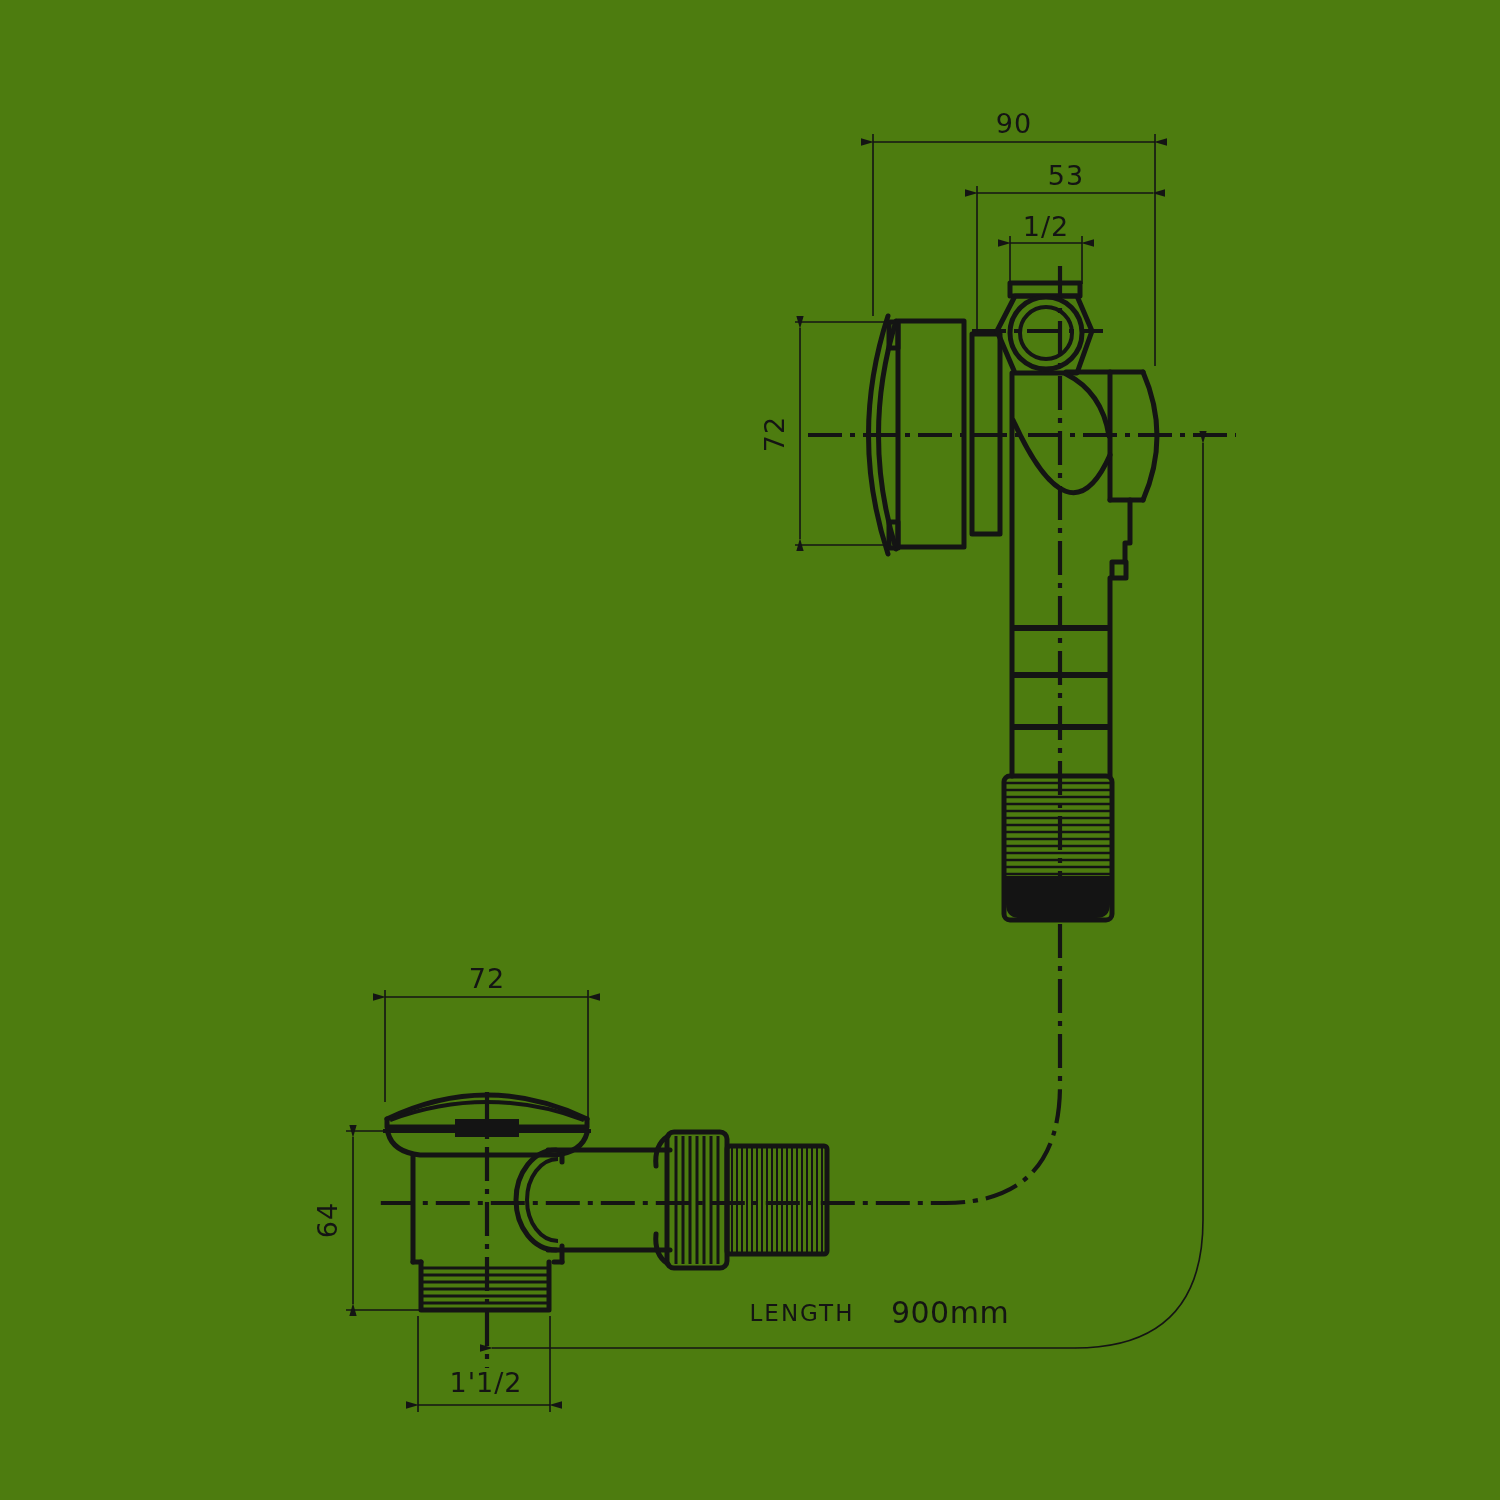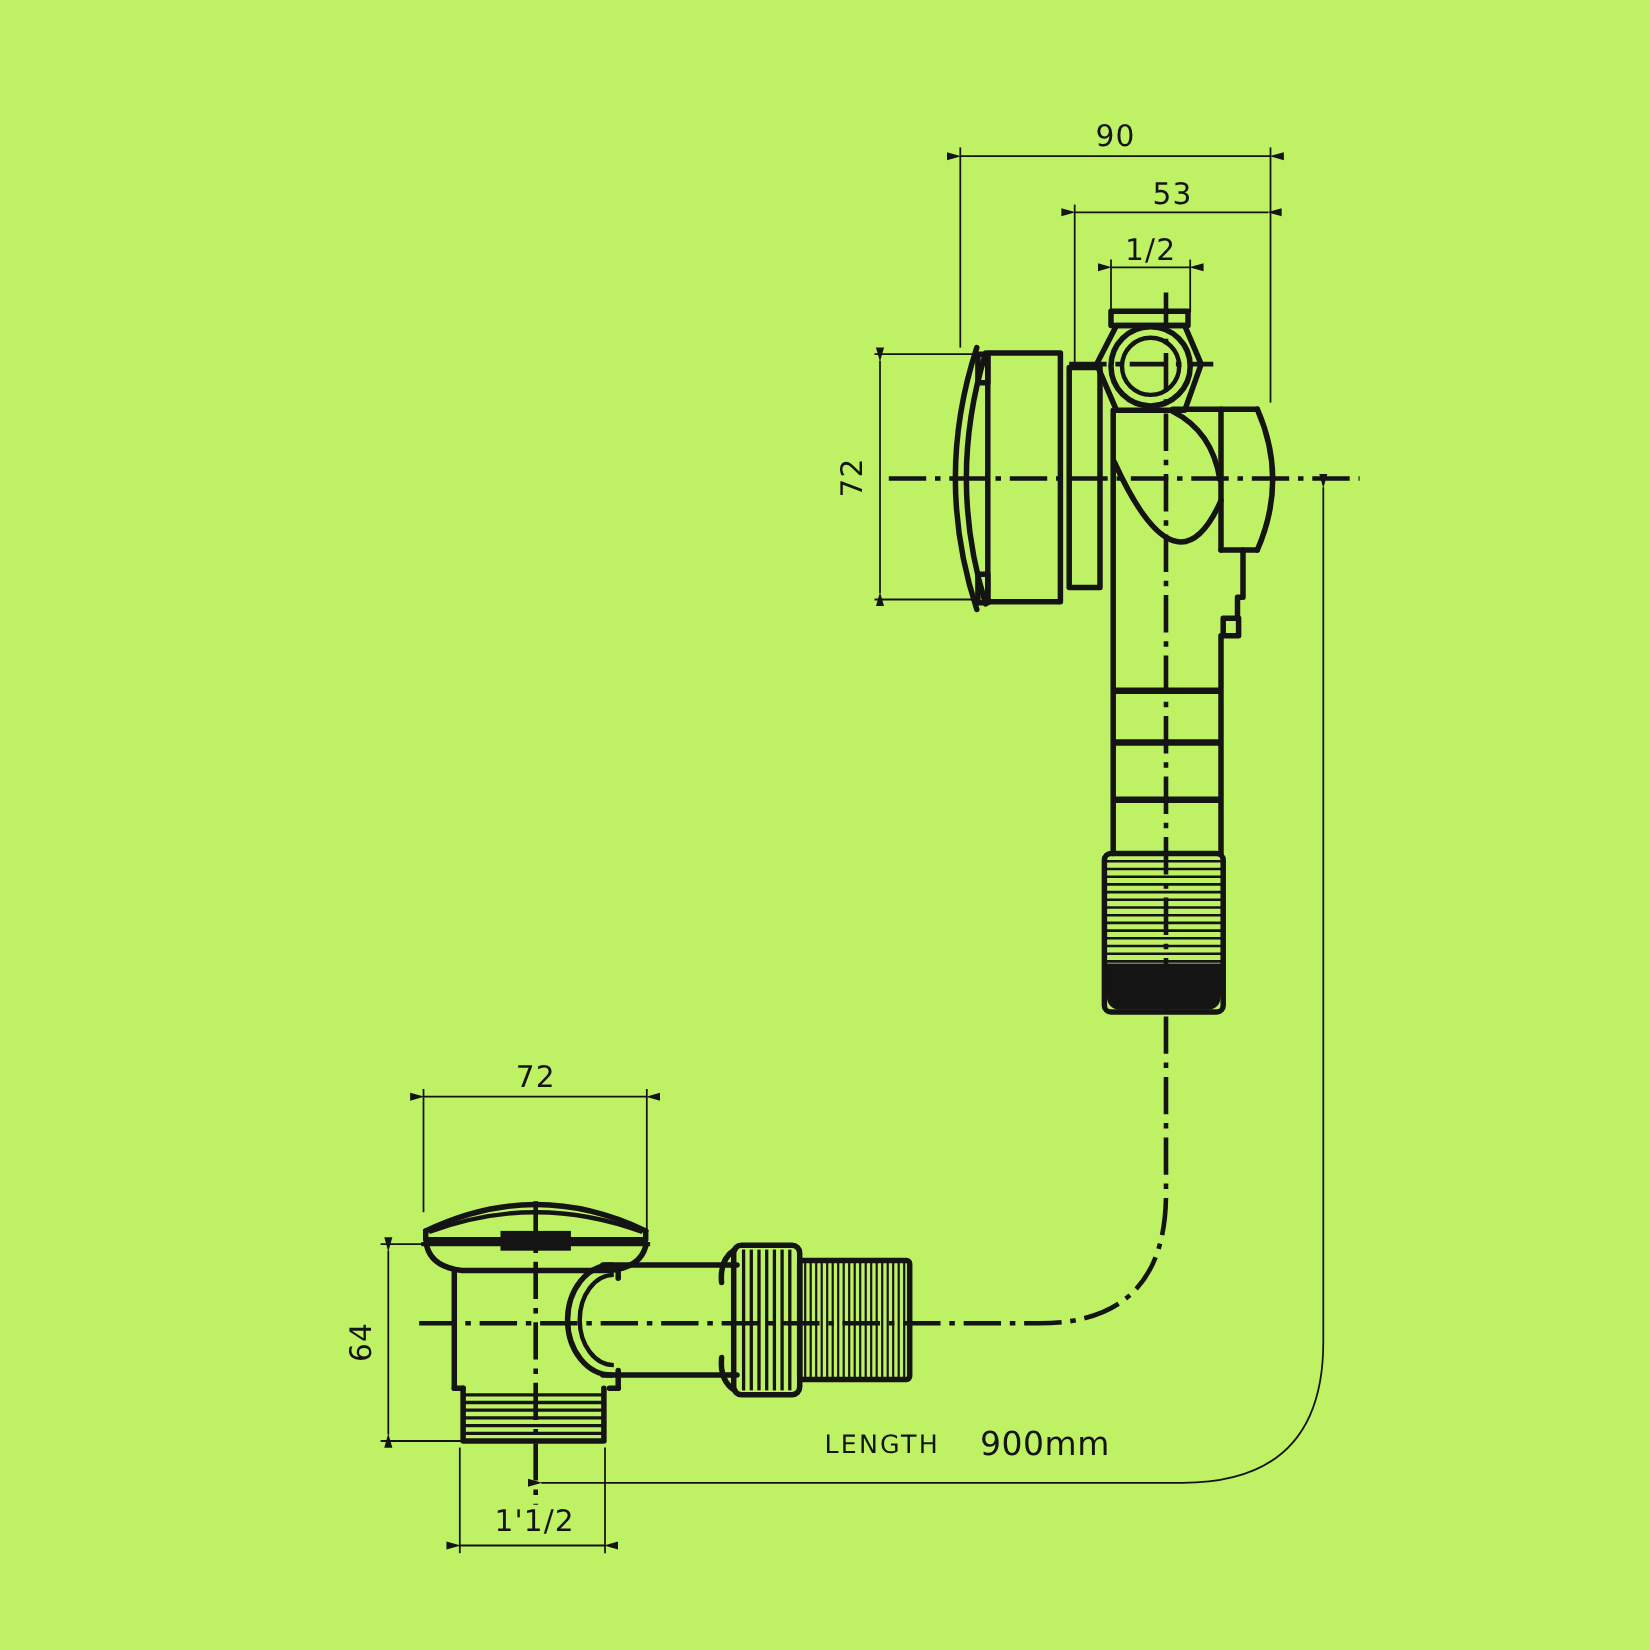--- a/index.html
+++ b/index.html
@@ -1,16 +1,16 @@
 <!DOCTYPE html>
 <html><head>
 <meta charset="utf-8">
 <style>
   html,body{margin:0;padding:0;background:#ffffff;}
-  .stage{width:1500px;height:1500px;position:relative;background:#bef264;overflow:hidden;}
+  .stage{width:1500px;height:1500px;position:relative;background:#4d7c0f;overflow:hidden;}
   svg{display:block;}
   text{font-family:"DejaVu Sans","Liberation Sans",sans-serif;fill:#141414;}
   .dim-num{font-size:27px;letter-spacing:1px;}
   .len-label{font-size:23px;letter-spacing:2px;}
   .len-value{font-size:30px;letter-spacing:0.5px;}
   .heavy{stroke:#141414;stroke-width:5;fill:none;stroke-linecap:round;stroke-linejoin:round;}
   .med{stroke:#141414;stroke-width:4;fill:none;stroke-linecap:butt;}
   .band{stroke:#141414;stroke-width:6;fill:none;}
   .hatch{stroke:#141414;stroke-width:2.4;fill:none;}
   .hatch2{stroke:#141414;stroke-width:2;fill:none;}

